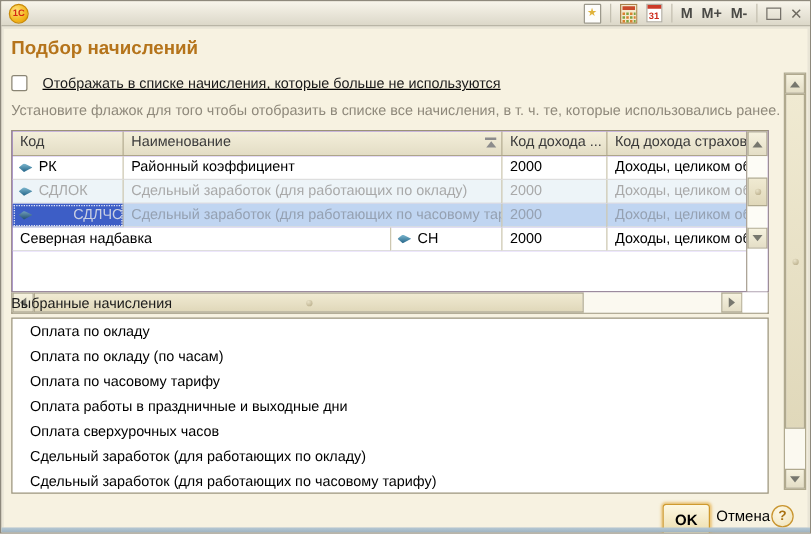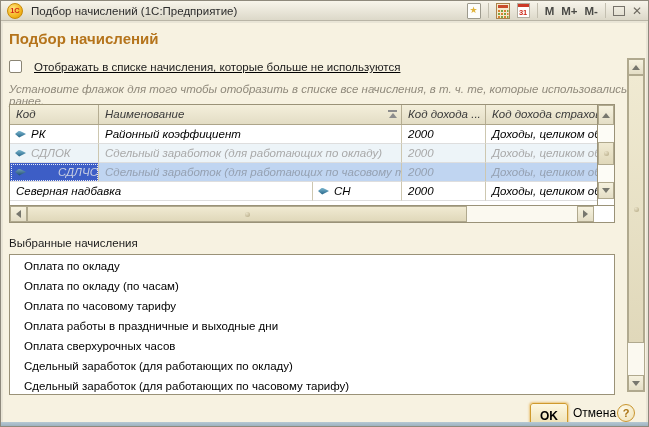--- a/index.html
+++ b/index.html
@@ -41,25 +41,25 @@
 
   .page-title { position:absolute; left:6px; top:7px;
                 font-size:15px; font-weight:bold; color:#b5741b; }
 
   .checkbox-row { position:absolute; left:6px; top:37px;
                   display:flex; align-items:flex-end; gap:12px;text-decoration:underline; }
   .checkbox { width:13px; height:13px; background:#fff; border:1px solid #8a8574;
               border-radius:2px; }
   .checkbox-label { font-size:11.5px; color:#1a1a1a; }
 
-  .hint { position:absolute; left:6px; top:60px; font-size:11.5px; color:#8f897b;font-style:italic; }
+  .hint { position:absolute; left:6px; top:60px; font-size:11.5px; color:#8f897b; }
 
   
   .grid { position:absolute; left:6px; top:81px; width:606px; }
-  .grid-table { display:flex; height:102px; border:1px solid #9a9278; background:#8b5cf6;font-style:italic; }
+  .grid-table { display:flex; height:130px; border:1px solid #9a9278; background:#8b5cf6; }
   .cols { width:587px; display:flex; flex-direction:column; overflow:hidden; }
   .thead { display:flex; height:20px; flex:0 0 20px;
            background:linear-gradient(#f4efdb,#e3ddc5);
            border-bottom:1px solid #ada58a; }
   .th { font-size:11.5px; color:#3a3a3a; padding:3px 4px 0 6px;
         border-right:1px solid #b5ad92; white-space:nowrap; overflow:hidden;
         display:flex; align-items:flex-start; }
   .th.c-code { width:89px; } .th.c-name { width:303px; }
   .th.c-income { width:84px; } .th.c-insur { width:111px; border-right:none; }
   .sort-icon { margin-left:auto; margin-top:2px; width:9px; }
@@ -145,21 +145,20 @@
 </style>
 </head>
 <body>
 
 <div class="window">
 
   <div class="titlebar">
     <div class="logo">
       <span>1С</span>
     </div>
-    <div class="tb-title">Подбор начислений  (1С:Предприятие)</div>
     <div class="tb-icons">
       <div class="mini-doc">
         <span>★</span>
       </div>
       <div class="tb-sep"></div>
       <svg width="14" height="16" viewBox="0 0 14 16">
         <rect x="0.5" y="0.5" width="13" height="15" fill="#f4e9cd" stroke="#a9834b"></rect>
         <rect x="2" y="2" width="10" height="3" fill="#c94a2a"></rect>
         <rect x="2" y="7" width="2" height="2" fill="#d97f2f"></rect>
           <rect x="5" y="7" width="2" height="2" fill="#7da341"></rect>

